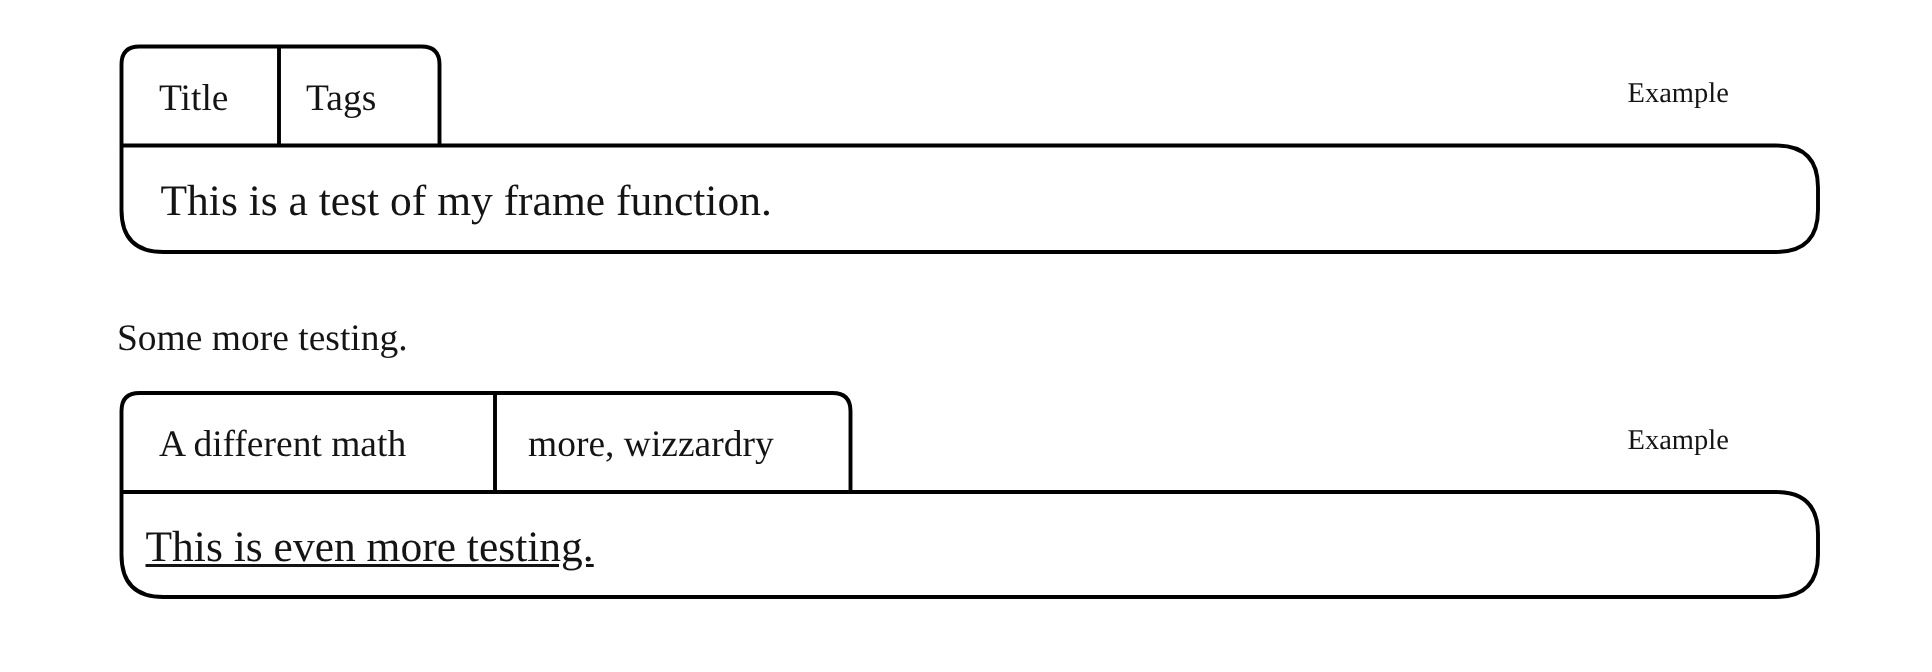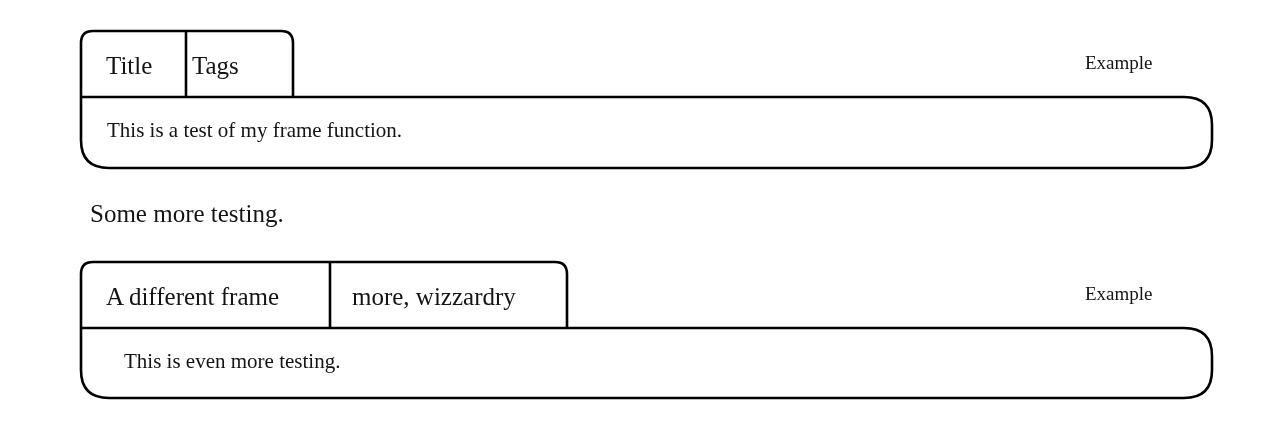--- a/index.html
+++ b/index.html
@@ -47,21 +47,21 @@
     white-space: nowrap;
     font-family: "Liberation Serif", "DejaVu Serif", serif;
     font-size: 25px;
     line-height: 1;
     color: #141414;
   }
   .tab-label {
     font-size: 25px;
   }
   .body-label {
-    font-size: 21px;
+    font-size: 29px;
   }
   .side-label {
     font-size: 19px;
   }
   .para {
     position: absolute;
     white-space: nowrap;
     font-family: "Liberation Serif", "DejaVu Serif", serif;
     font-size: 25px;
     line-height: 1;
@@ -92,28 +92,28 @@
                Q 1212,97 1212,125
                L 1212,140
                Q 1212,168 1184,168
                L 109,168
                Q 81,168 81,140
                L 81,97"></path>
     </svg>
 
     <span class="lbl tab-label" style="left:106px; top:53px;">Title</span>
 
-    <span class="lbl tab-label" style="left:192px; top:53px;">Tags</span>
+    <span class="lbl tab-label" style="left:204px; top:53px;">Tags</span>
 
     <span class="lbl side-label" style="left:1085px; top:53px;">Example</span>
 
     <span class="lbl body-label" style="left:107px; top:120px;">This is a test of my frame function.</span>
   </div>
 
-  <span class="para" style="left:78px; top:201px;margin-left:12px;">Some more testing.</span>
+  <span class="para" style="left:78px; top:213px;">Some more testing.</span>
 
   <div class="frame-block" style="top:230px; height:218px;">
 
     <svg class="frame-svg" viewBox="0 0 1288 218" height="218" xmlns="http://www.w3.org/2000/svg">
 
       <path d="M 81,98
                L 81,44
                Q 81,32 93,32
                L 555,32
                Q 567,32 567,44
@@ -125,22 +125,22 @@
 
       <path d="M 1184,98
                Q 1212,98 1212,126
                L 1212,140
                Q 1212,168 1184,168
                L 109,168
                Q 81,168 81,140
                L 81,98"></path>
     </svg>
 
-    <span class="lbl tab-label" style="left:106px; top:54px;">A different frame</span>
+    <span class="lbl tab-label" style="left:106px; top:54px;">A different math</span>
 
     <span class="lbl tab-label" style="left:352px; top:54px;">more, wizzardry</span>
 
     <span class="lbl side-label" style="left:1085px; top:54px;">Example</span>
 
-    <span class="lbl body-label" style="left:124px; top:121px;">This is even more testing.</span>
+    <span class="lbl body-label" style="left:97px; top:121px;text-decoration:underline;">This is even more testing.</span>
   </div>
 
 </div>
 
 </body></html>

